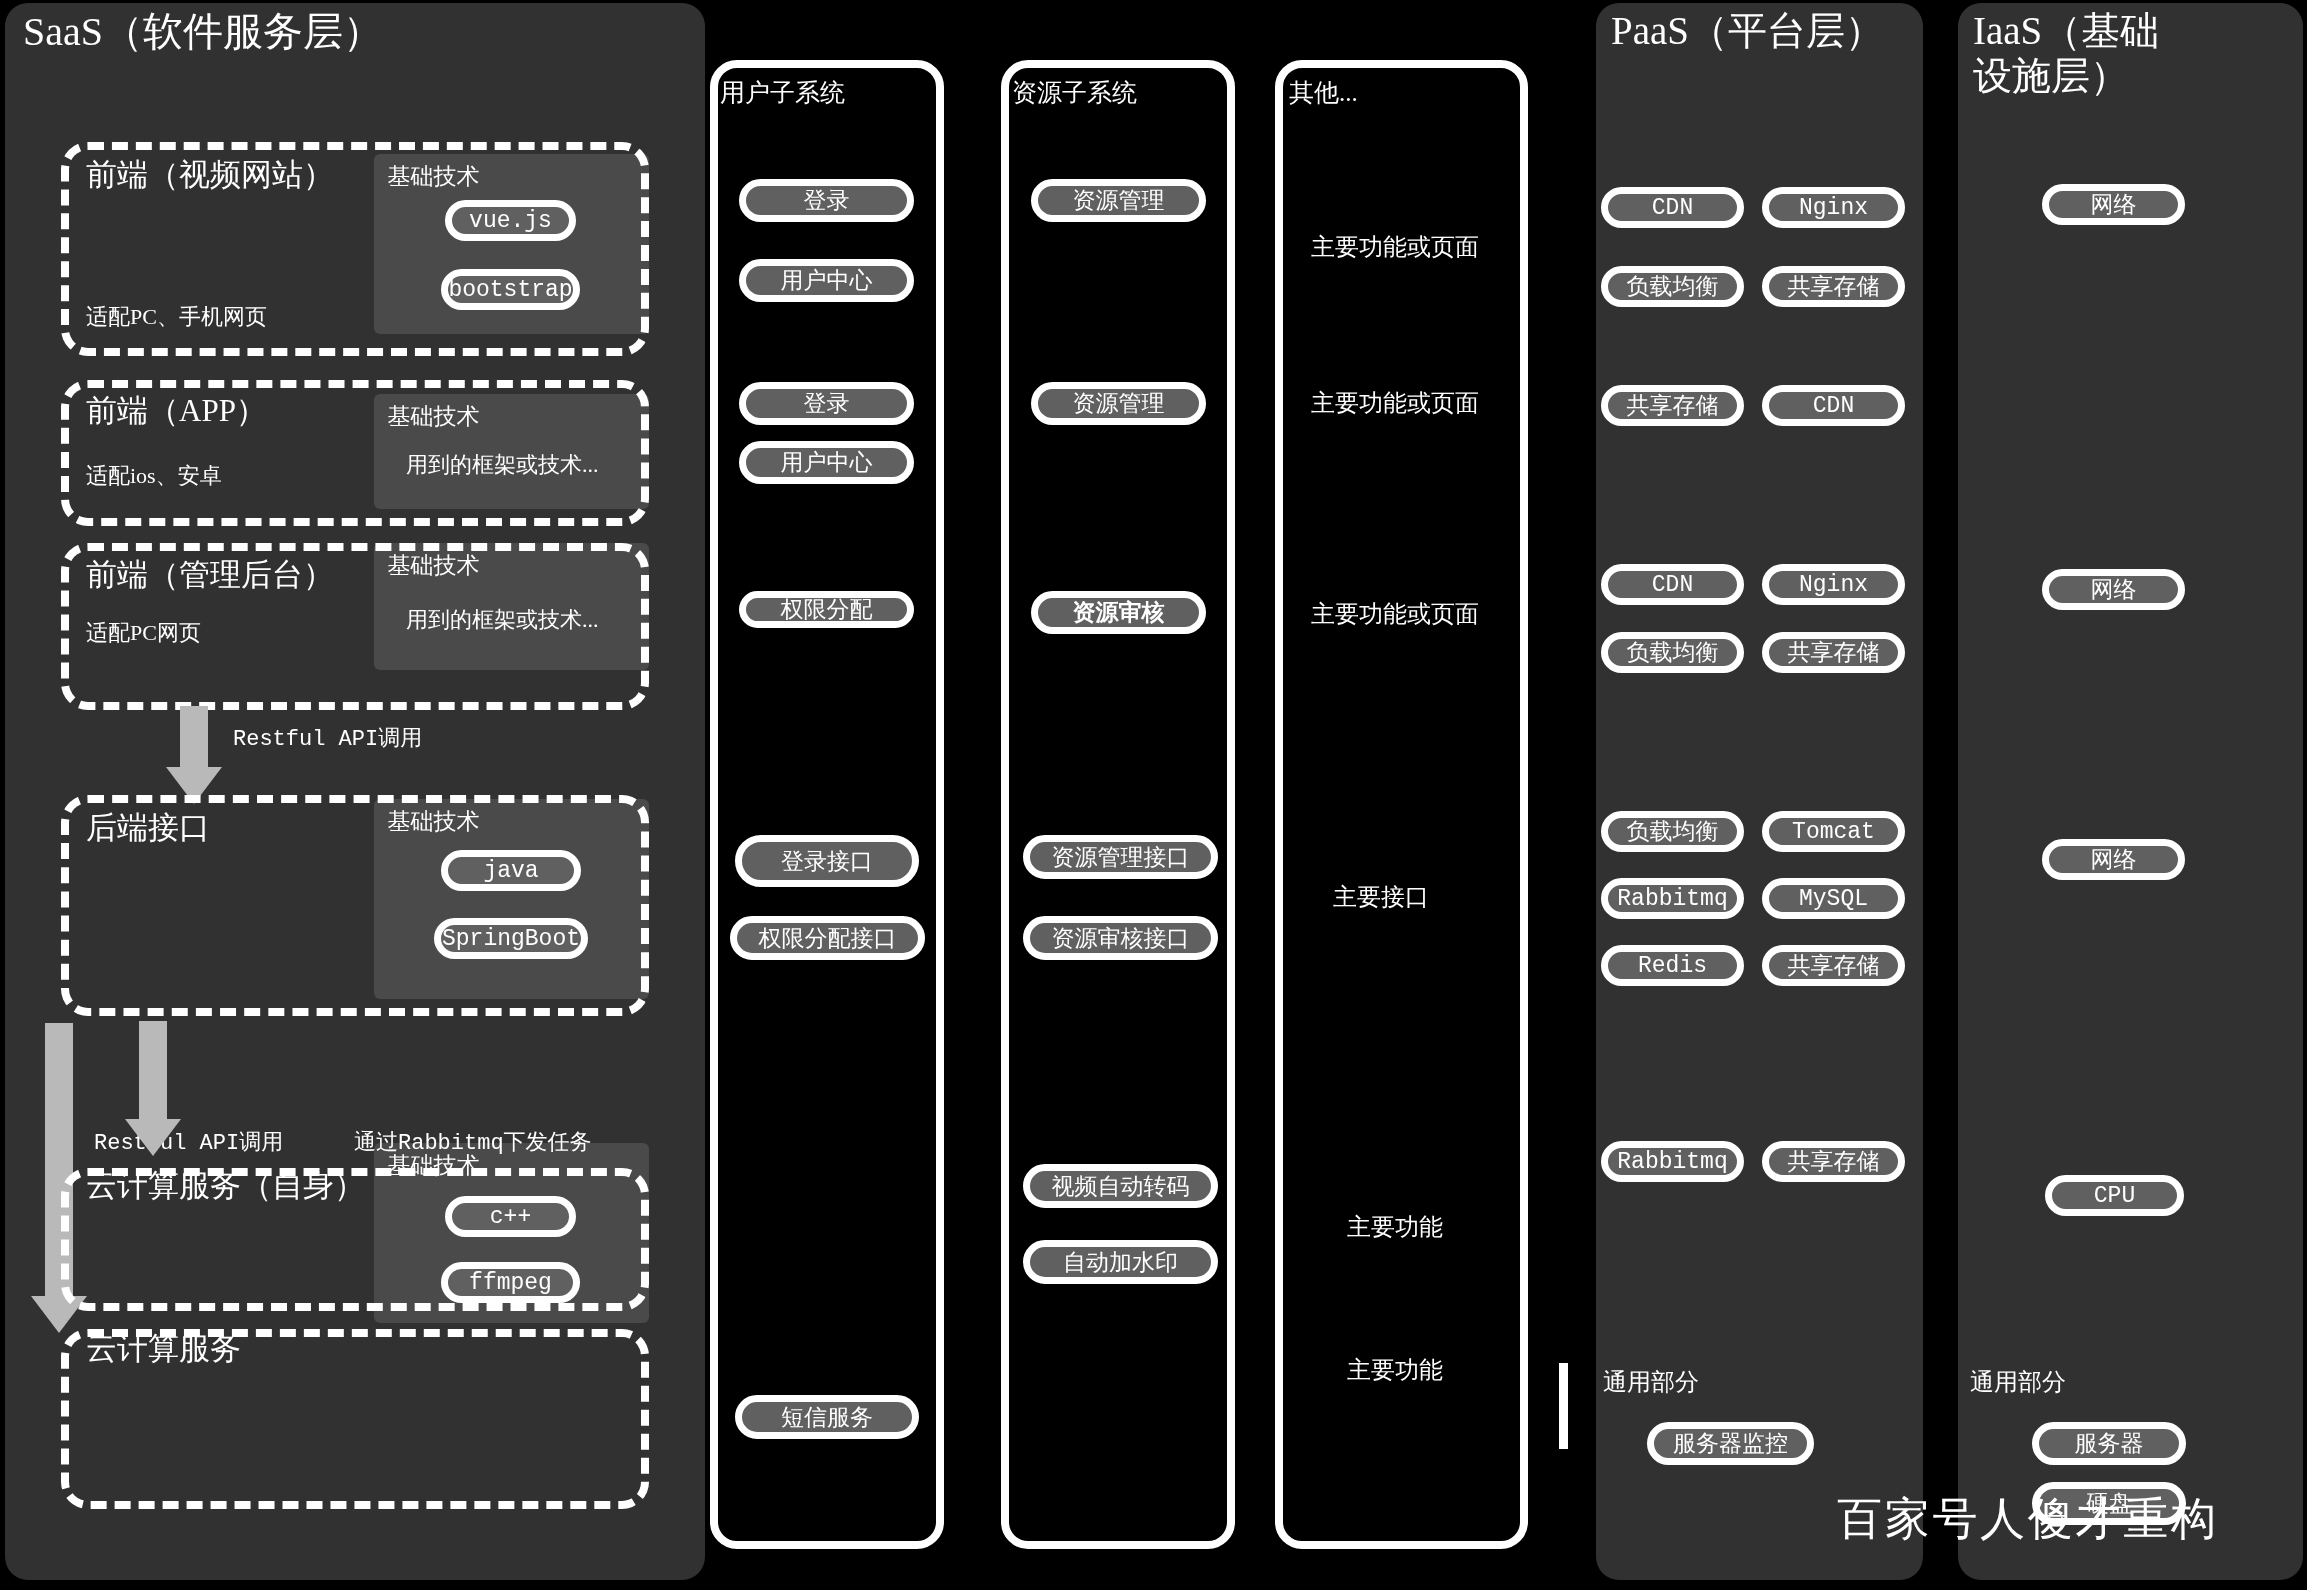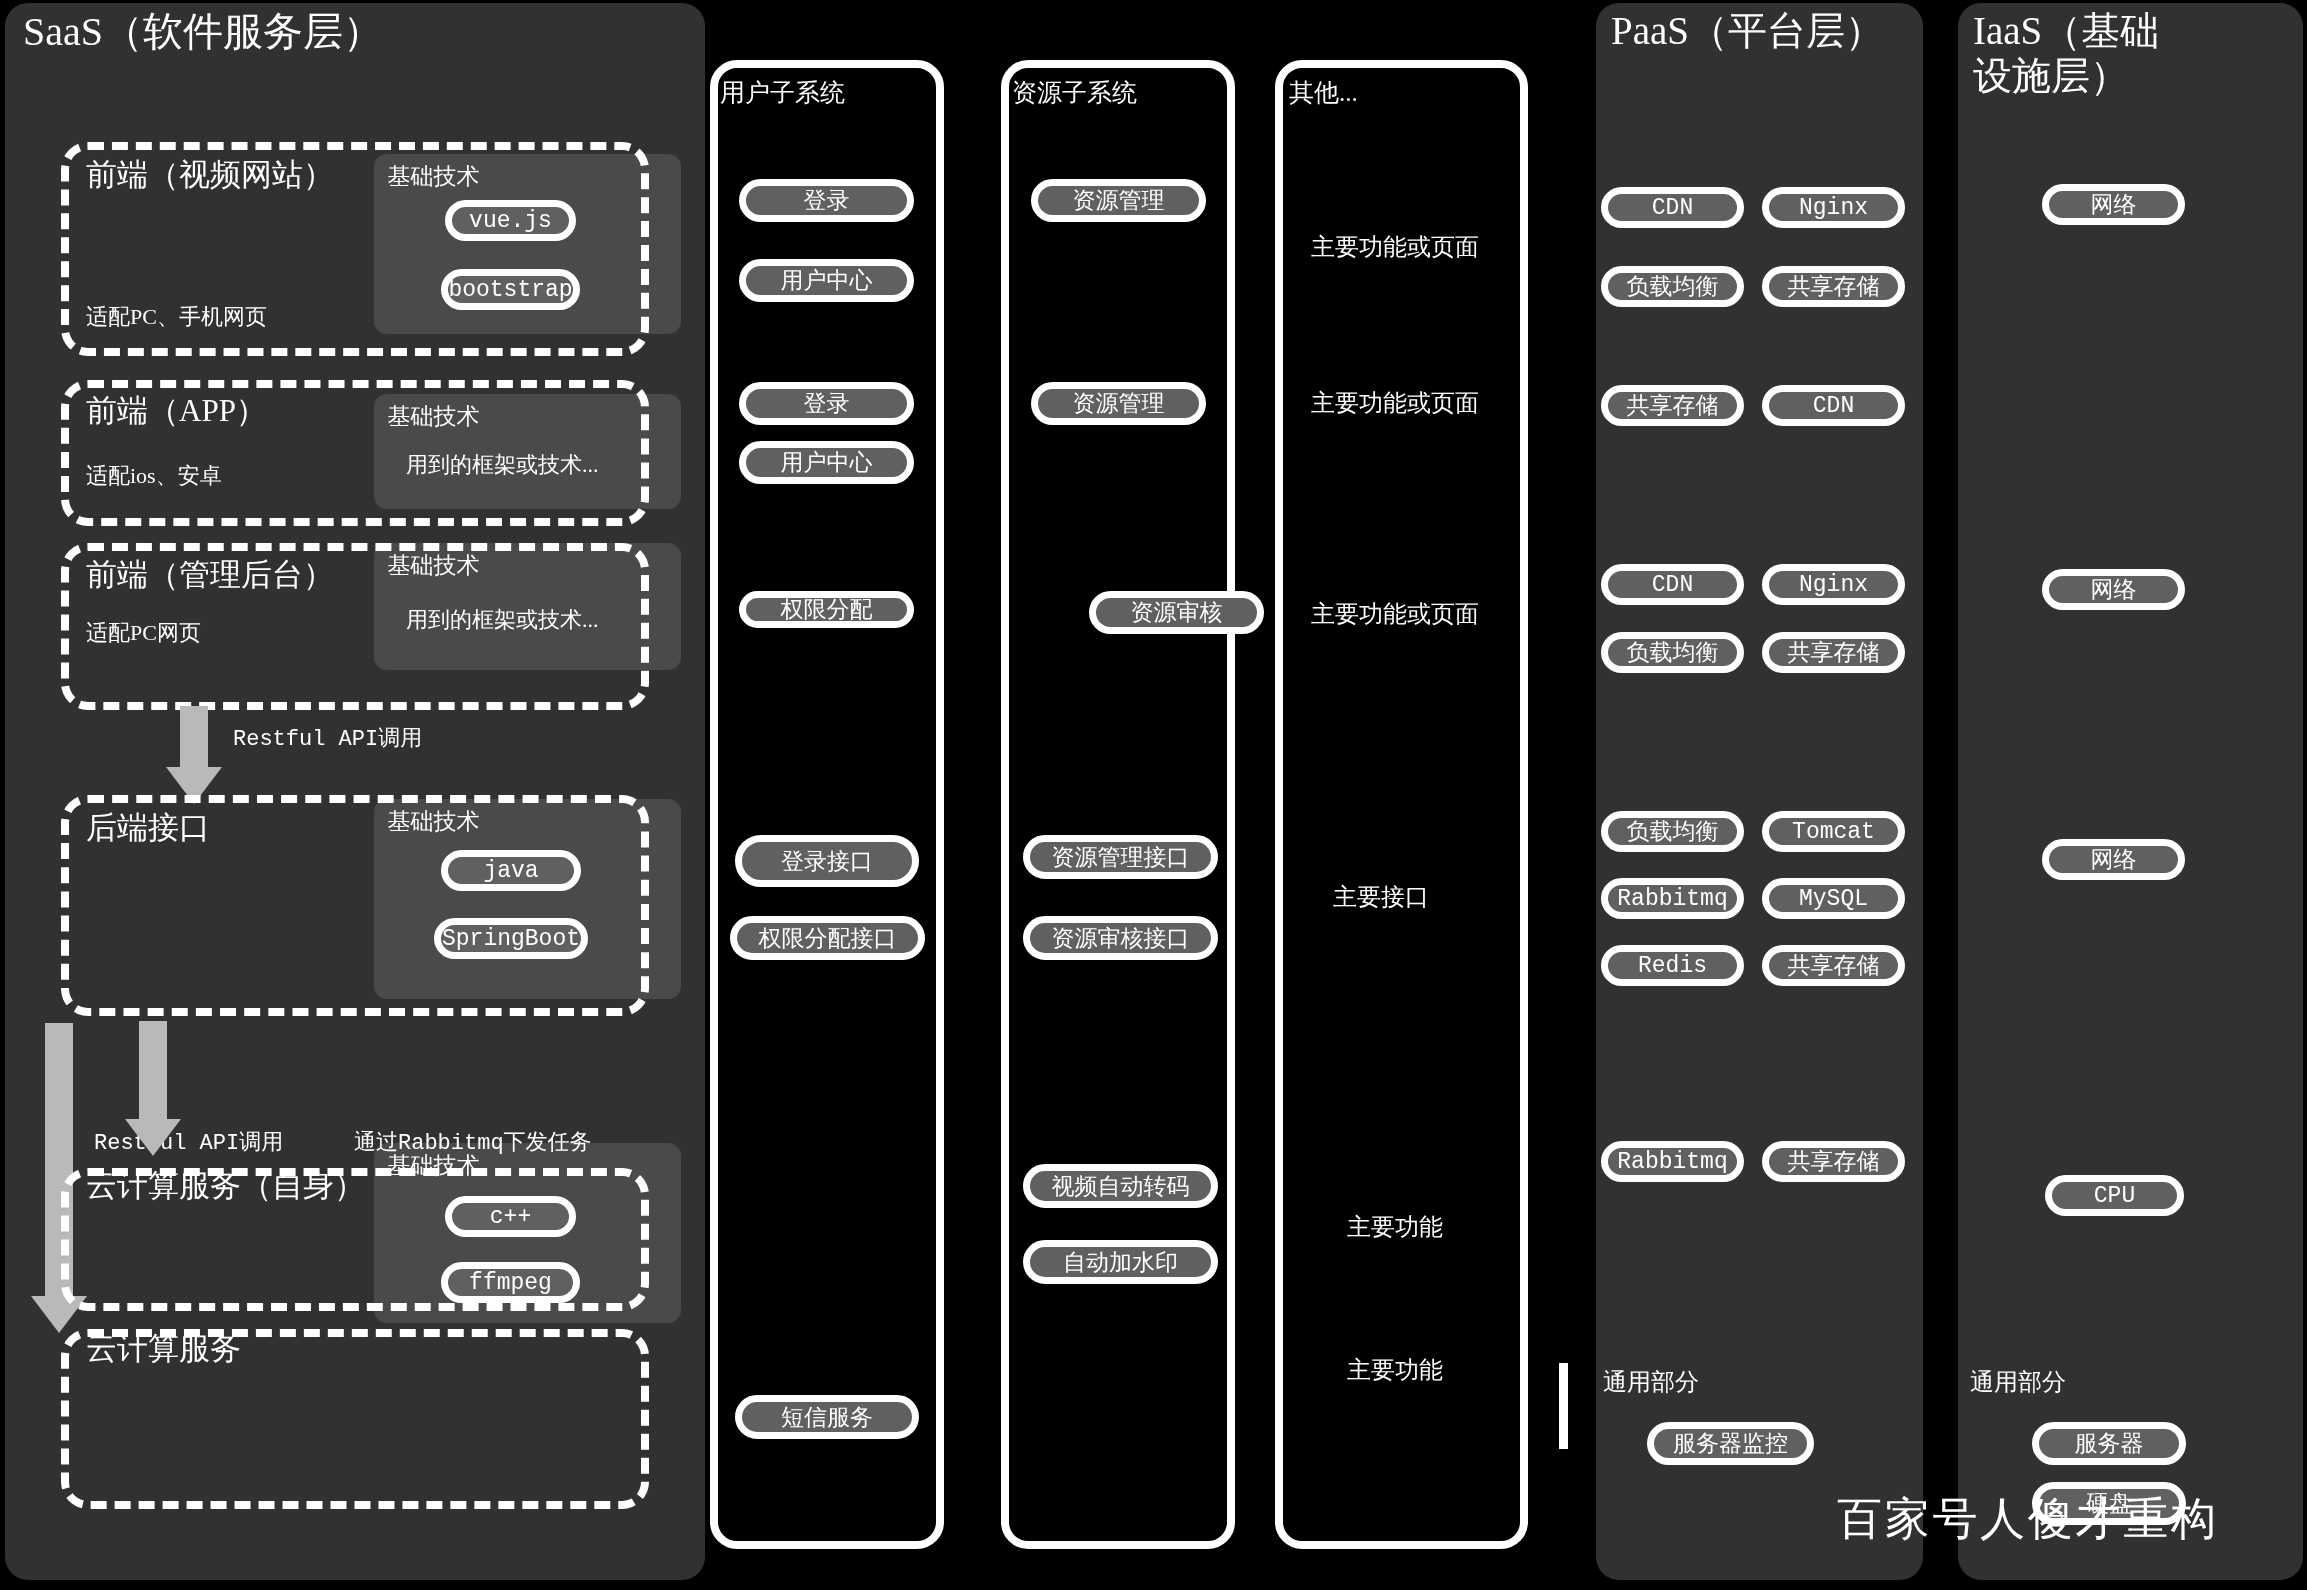--- a/index.html
+++ b/index.html
@@ -19,21 +19,21 @@
   .lbl{position:absolute;color:#fff;white-space:pre;line-height:1.15;}
   .title{font-size:40px;}
   .title2{font-size:39px;}
   .rowname{font-size:31px;}
   .small{font-size:22px;}
   .colhdr{font-size:25px;}
   .mid{font-size:24px;}
   .note{font-size:22px;font-family:"Liberation Mono","DejaVu Sans Mono",monospace;}
 
   
-  .techcard{position:absolute;background:rgba(255,255,255,0.12);border-radius:13px;padding-left:32px;}
+  .techcard{position:absolute;background:rgba(255,255,255,0.12);border-radius:6px;}
   .techcard .tl{position:absolute;left:13.4px;top:6.7px;color:#fff;font-size:23px;}
 
   
   .pill{position:absolute;background:#606060;border:7.4px solid #fff;border-radius:668px;
         box-sizing:border-box;color:#fff;display:flex;align-items:center;justify-content:center;
         font-size:23px;white-space:nowrap;}
   .pill.mono{font-family:"Liberation Mono","DejaVu Sans Mono",monospace;}
 
   
   .arrow{position:absolute;}
@@ -107,21 +107,21 @@
 
   <div class="dbox" style="left:61px;top:543px;width:588px;height:167px;"></div>
   <div class="lbl rowname" style="left:86px;top:557px;">前端（管理后台）</div>
   <div class="lbl small" style="left:86px;top:620px;">适配PC网页</div>
   <div class="techcard" style="left:374px;top:543px;width:275px;height:127px;">
     <span class="tl">基础技术</span>
   </div>
   <div class="lbl small" style="left:406px;top:607px;">用到的框架或技术...</div>
 
   <div class="pill" style="left:739px;top:591px;width:175px;height:37px;">权限分配</div>
-  <div class="pill" style="left:1089px;top:591px;width:175px;height:43px;">资源审核</div>
+  <div class="pill" style="left:1031px;top:591px;width:175px;height:43px;font-weight:bold;">资源审核</div>
   <div class="lbl mid" style="left:1311px;top:601px;">主要功能或页面</div>
 
   <div class="pill mono" style="left:1601px;top:564px;width:143px;height:41px;">CDN</div>
   <div class="pill mono" style="left:1762px;top:564px;width:143px;height:41px;">Nginx</div>
   <div class="pill" style="left:1601px;top:632px;width:143px;height:41px;">负载均衡</div>
   <div class="pill" style="left:1762px;top:632px;width:143px;height:41px;">共享存储</div>
   <div class="pill" style="left:2042px;top:569px;width:143px;height:41px;">网络</div>
 
   <div class="arrow" style="left:160px;top:706px;width:80px;height:100px;">
     <div class="shaft" style="left:20px;top:0;width:28px;height:64px;"></div>

